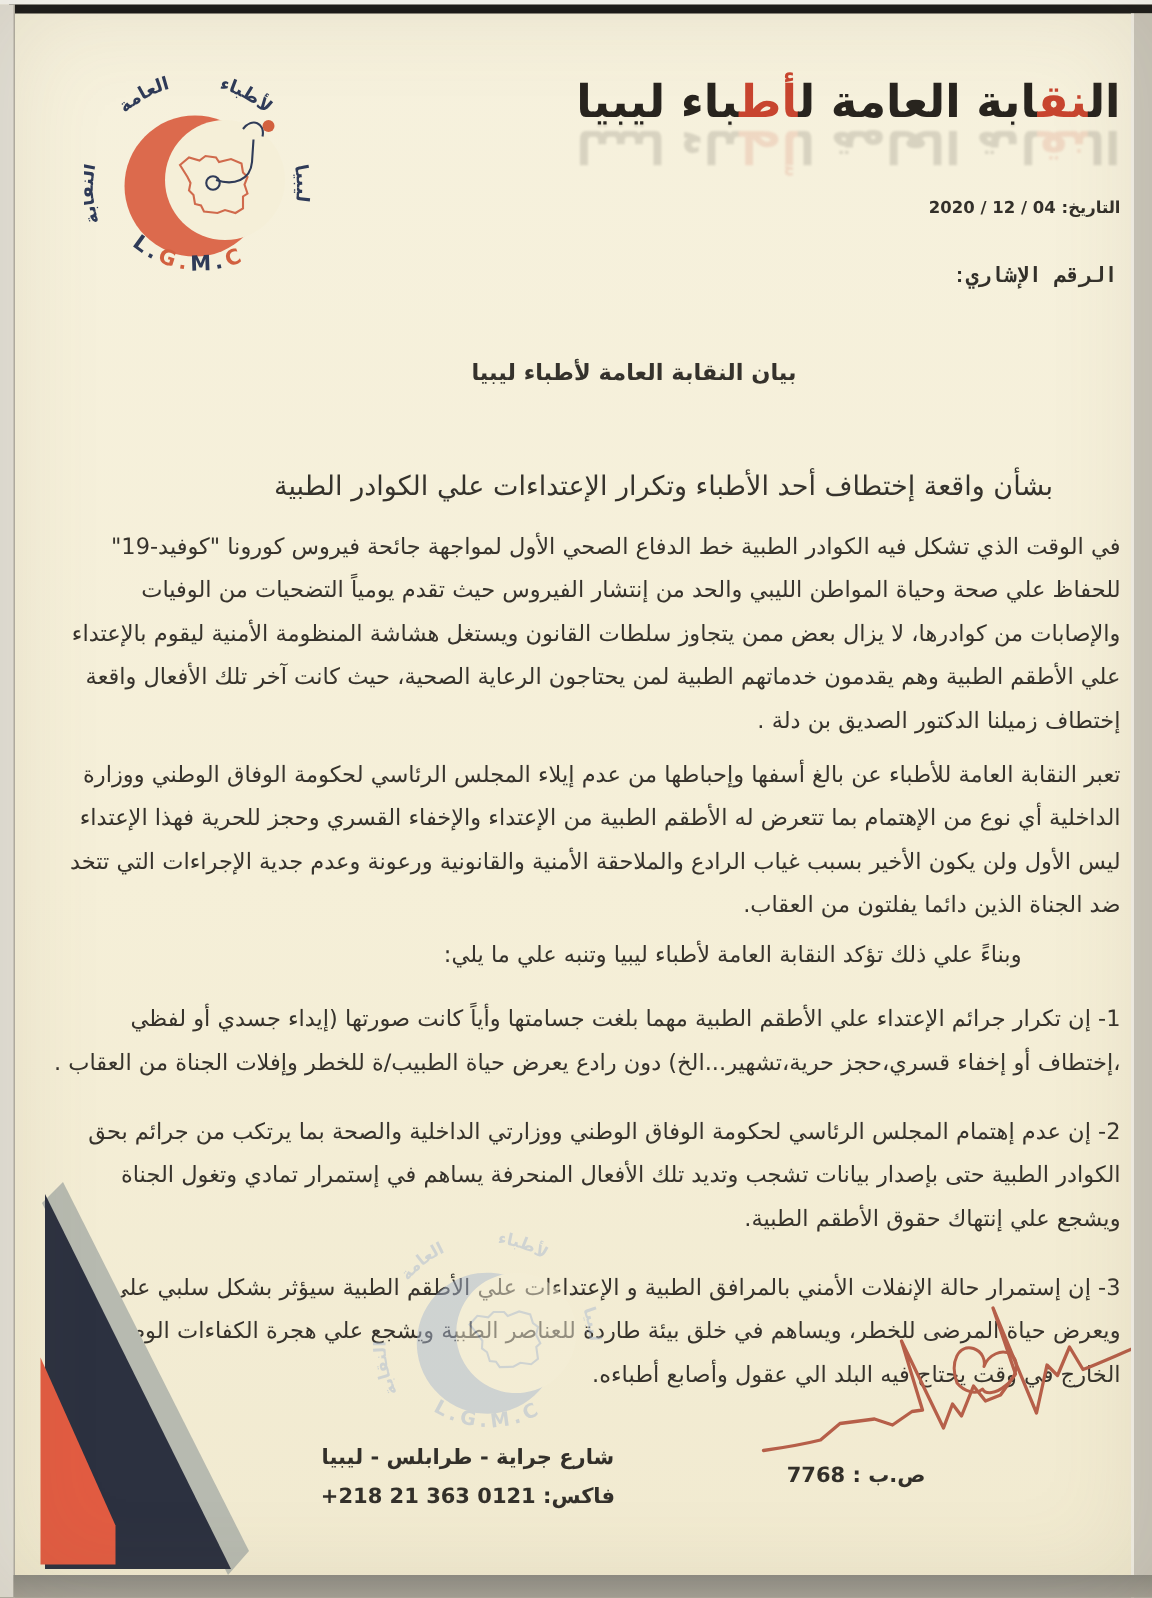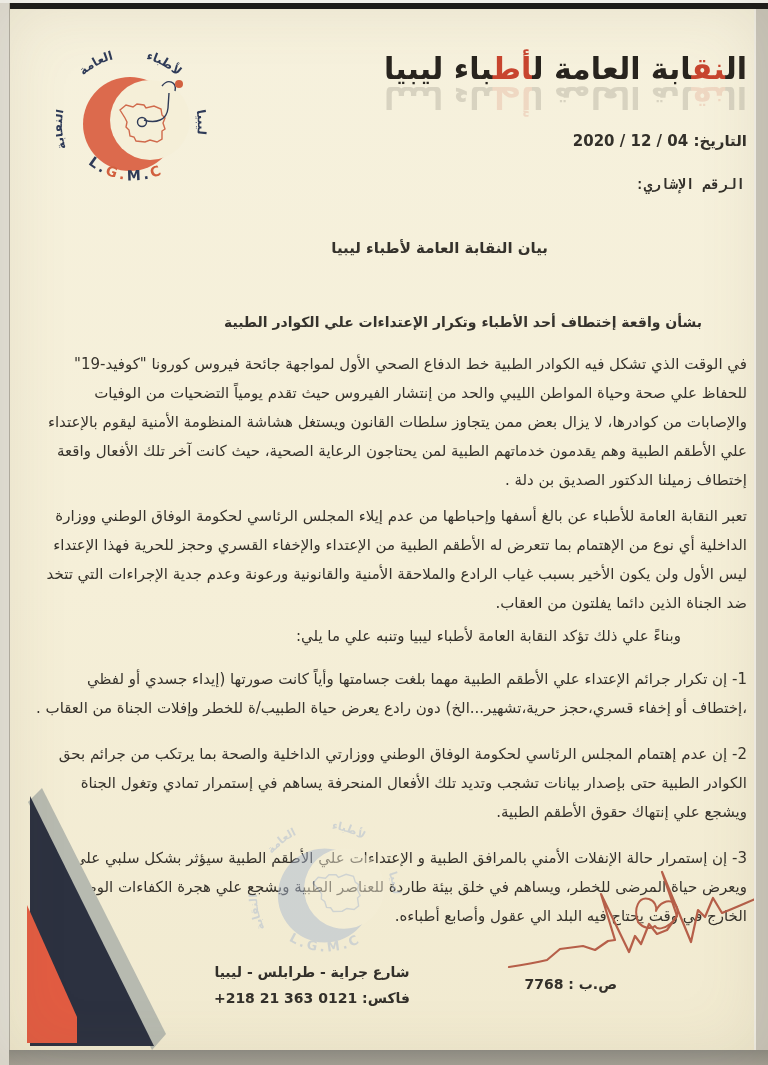--- a/index.html
+++ b/index.html
@@ -11,25 +11,25 @@
   .edge-top-black{left:6px;top:3px;right:0;height:6px;background:#181818;}
   .edge-left{left:0;top:3px;bottom:0;width:9px;background:#e4e1d8;border-right:1px solid #b2aea3;}
   .edge-right{right:0;top:9px;bottom:0;width:12px;background:#cbc7bc;border-left:2px solid #f3f0e7;}
   .edge-bottom{left:9px;right:0;bottom:0;height:15px;background:linear-gradient(180deg,#8e8c84,#a5a197);}
   .vignette{position:absolute;inset:0;pointer-events:none;box-shadow:inset 0 0 70px rgba(110,98,62,.14);}
   
   .title-wrap{position:absolute;top:52px;right:21px;direction:rtl;text-align:right;}
   .doc-title{font-size:30px;font-weight:bold;color:#28241e;letter-spacing:0;line-height:1.15;}
   .doc-title .seg-red{color:#c8452f;}
   .title-reflection{transform:scaleY(-1);opacity:.14;filter:blur(.6px);margin-top:-8px;}
-  .date-line{position:absolute;top:132px;right:21px;direction:rtl;font-size:15px;font-weight:bold;color:#33302a;}
+  .date-line{position:absolute;top:132px;right:21px;direction:rtl;font-size:11px;font-weight:bold;color:#33302a;}
   .ref-line{position:absolute;top:176px;right:23px;direction:rtl;font-size:14px;font-weight:bold;color:#33302a;font-family:Liberation Mono, monospace;}
   
-  .heading{position:absolute;top:239px;right:220px;direction:rtl;font-size:15px;font-weight:bold;color:#35322c;}
-  .subject{position:absolute;top:314px;right:66px;direction:rtl;font-size:14px;font-weight:bold;color:#35322c;}
+  .heading{position:absolute;top:239px;right:237px;direction:rtl;font-size:15px;font-weight:bold;color:#35322c;}
+  .subject{position:absolute;top:314px;right:66px;direction:rtl;font-size:18px;font-weight:normal;color:#35322c;}
   .body-text{position:absolute;top:350px;left:34px;right:21px;direction:rtl;
              font-size:15px;line-height:29px;color:#37332c;text-align:justify;}
   .body-text p{margin:0;text-align:right;}
   .p1{margin-bottom:7px !important;}
   .lead{margin:4px 0 14px !important;padding-left:0;padding-right:66px;text-align:right;}
   .pt{margin-bottom:17px !important;}
   .pt:last-child{margin-bottom:0 !important;}
   
   .pobox-block{position:absolute;top:959px;right:151px;direction:rtl;text-align:left;
                font-size:14px;font-weight:bold;color:#33302a;line-height:26px;margin-top:12px;}

